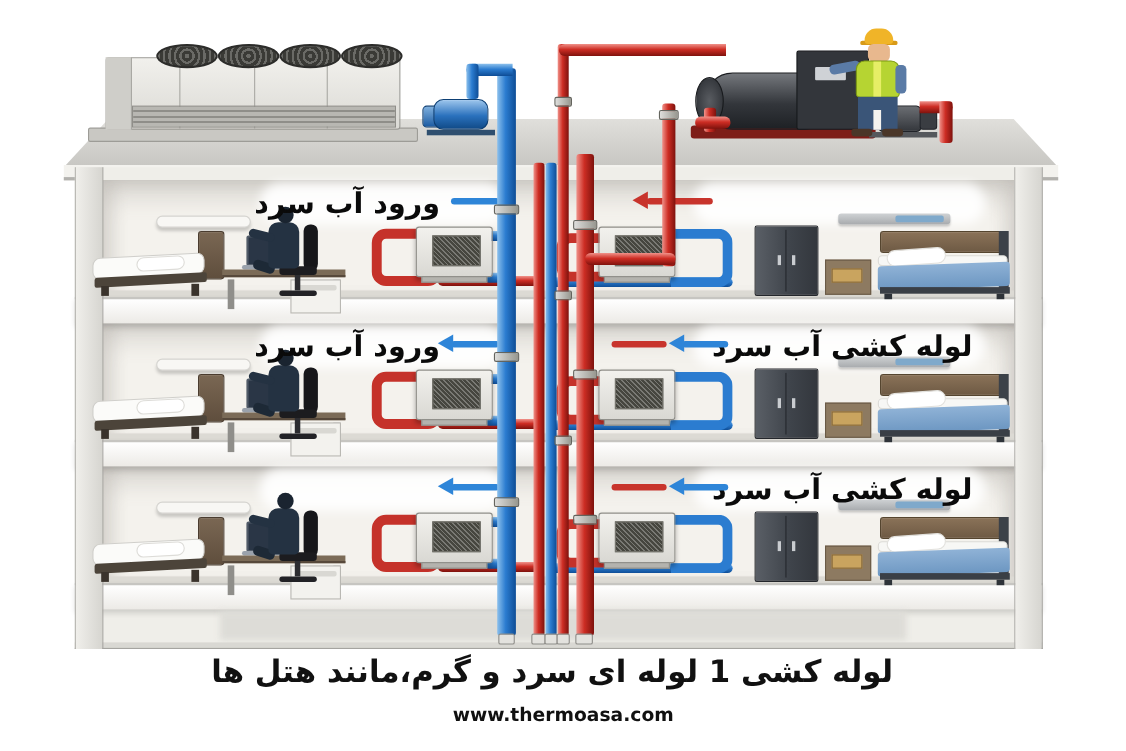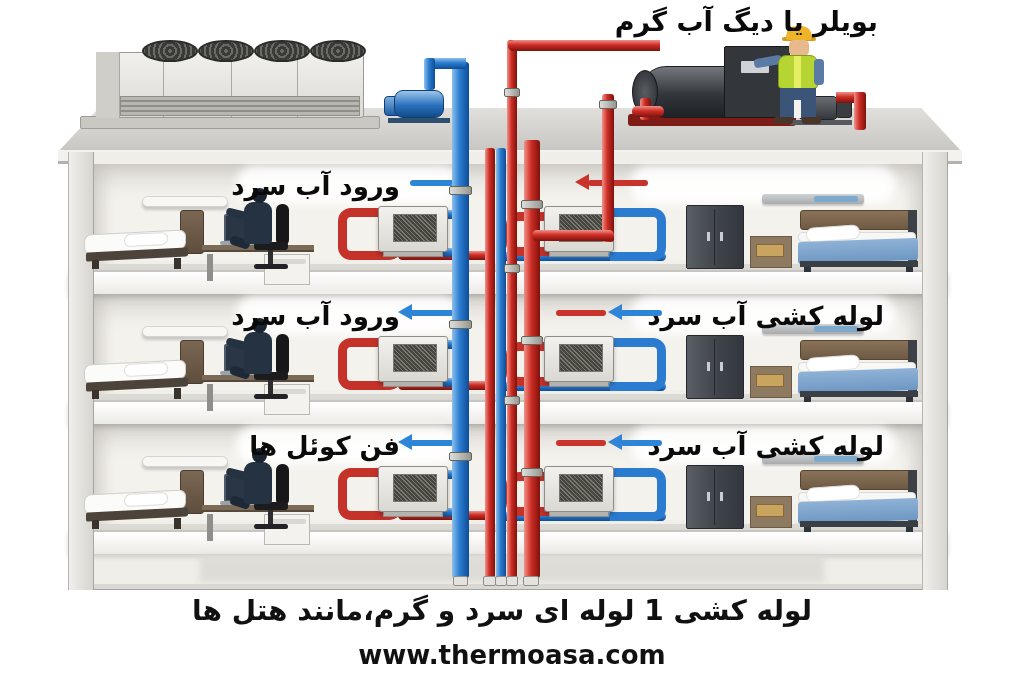--- a/index.html
+++ b/index.html
@@ -161,21 +161,21 @@
   #worker .armR{left:46px;top:33px;width:10px;height:26px;background:#5a7ba6;border-radius:4px;}
   #worker .pants{left:12px;top:62px;width:36px;height:30px;background:#3a5578;}
   #worker .gap{left:26px;top:74px;width:7px;height:18px;background:#f4f3ef;}
   #worker .shoeL{left:6px;top:91px;width:19px;height:7px;background:#4a3628;border-radius:3px;}
   #worker .shoeR{left:34px;top:91px;width:19px;height:7px;background:#4a3628;border-radius:3px;}
 
   
   .title{font-weight:bold;font-size:27px;color:#0a0a0a;direction:rtl;white-space:nowrap;text-align:center;}
   #caption{left:212px;top:594px;width:600px;font-weight:bold;font-size:28px;color:#111;
     direction:rtl;text-align:center;white-space:nowrap;}
-  #website{left:312px;top:640px;width:400px;font-weight:bold;font-size:26px;color:#111;text-align:center;}
+  #website{left:312px;top:640px;width:400px;font-weight:bold;font-size:17px;color:#111;text-align:center;}
 </style>
 </head>
 <body>
 
 <div id="canvas">
 
   <div id="roof-deck"></div>
   <div id="roof-fascia"></div>
   <div id="bldg"></div>
   <div class="room" style="top:164px;"></div>
@@ -412,21 +412,20 @@
       <div class="hb2"></div>
       <div class="post"></div>
       <div class="mat2"></div>
       <div class="pil2"></div>
       <div class="bl"></div>
       <div class="fr2"></div>
       <div class="lg3"></div>
       <div class="lg4"></div>
     </div>
 
-    <div class="lbl lbl-left">فن کوئل ها</div>
     <div class="dashline left-dash"></div>
     <div class="tri tri-c left-head"></div>
     <div class="lbl lbl-right">لوله کشی آب سرد</div>
 
     <div class="dashline r-red-dash"></div>
     <div class="dashline r-blue-shaft"></div>
     <div class="tri tri-c r-blue-head"></div>
   </div>
     </div>
 
@@ -506,17 +505,16 @@
     <div class="armL"></div>
     <div class="vest"></div>
     <div class="stripe"></div>
     <div class="armR"></div>
     <div class="pants"></div>
     <div class="gap"></div>
     <div class="shoeL"></div>
     <div class="shoeR"></div>
   </div>
 
-  <div class="title" style="left:618px;top:6px;width:260px;">بویلر یا دیگ آب گرم</div>
 
   <div id="caption">لوله کشی 1 لوله ای سرد و گرم،مانند هتل ها</div>
   <div id="website">www.thermoasa.com</div>
 </div>
 
 </body></html>

